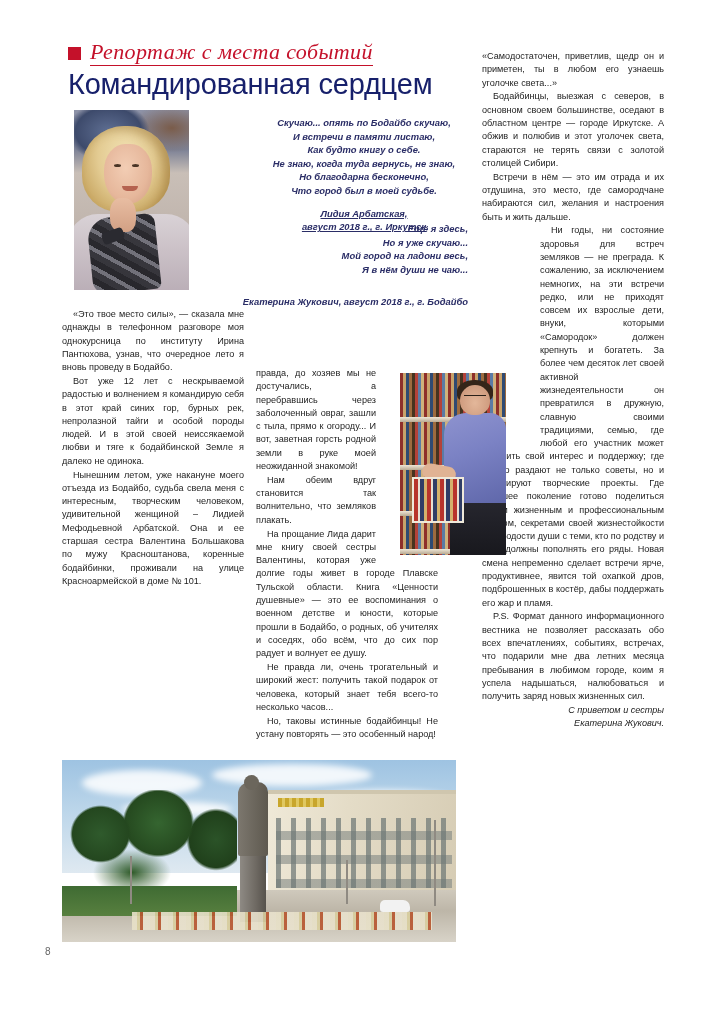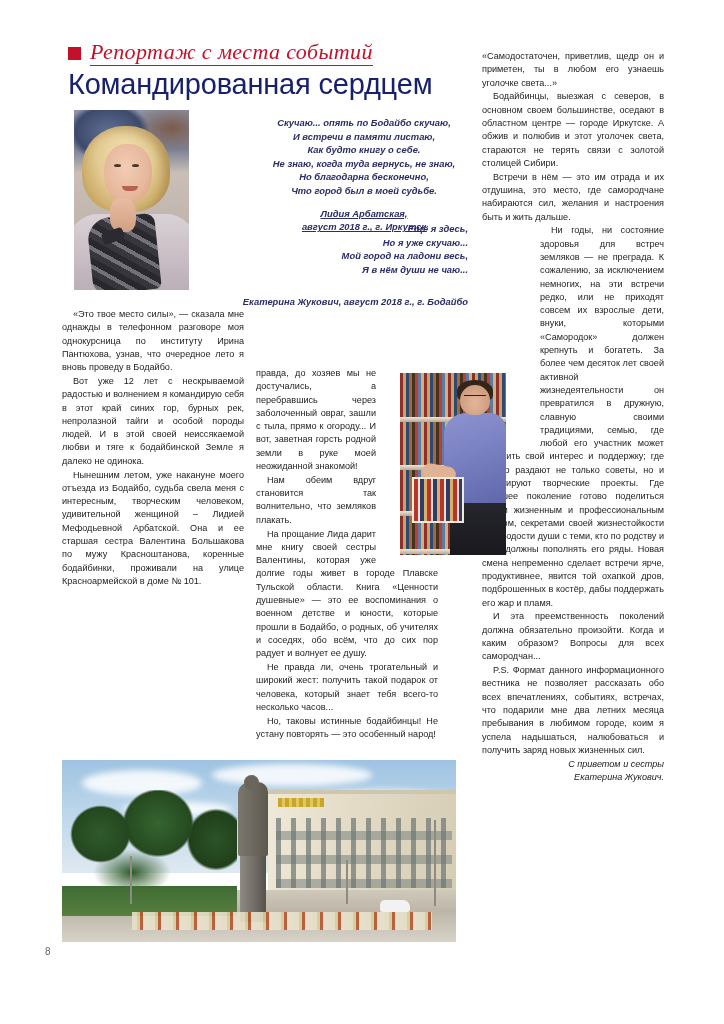--- a/index.html
+++ b/index.html
@@ -430,21 +430,20 @@
 Мой город на ладони весь,
 Я в нём души не чаю...</div>
     <div class="attrib">Екатерина Жукович, август 2018 г., г. Бодайбо</div>
   </div>
 
   <div class="col-right body-text">
     <p class="no-indent">«Самодостаточен, приветлив, щедр он и приметен, ты в любом его узнаешь уголочке света...»</p>
     <p>Бодайбинцы, выезжая с северов, в основном своем большинстве, оседают в областном центре — городе Иркутске. А обжив и полюбив и этот уголочек света, стараются не терять связи с золотой столицей Сибири.</p>
     <p>Встречи в нём — это им отрада и их отдушина, это место, где самородчане набираются сил, желания и настроения быть и жить дальше.</p>
     <p><span class="shim-books-right"></span><span>Ни годы, ни состояние здоровья для встреч земляков — не преграда. К сожалению, за исключением немногих, на эти встречи редко, или не приходят совсем их взрослые дети, внуки, которыми «Самородок» должен крепнуть и богатеть. За более чем десяток лет своей активной жизнедеятельности он превратился в дружную, славную своими традициями, семью, где любой его участник может получить свой интерес и поддержку; где щедро раздают не только советы, но и спонсируют творческие проекты. Где старшее поколение готово поделиться своим жизненным и профессиональным опытом, секретами своей жизнестойкости и молодости души с теми, кто по родству и духу должны пополнять его ряды. Новая смена непременно сделает встречи ярче, продуктивнее, явится той охапкой дров, подброшенных в костёр, дабы поддержать его жар и пламя.</span></p>
-    <p>И эта преемственность поколений должна обязательно произойти. Когда и каким образом? Вопросы для всех самородчан...</p>
     <p>P.S. Формат данного информационного вестника не позволяет рассказать обо всех впечатлениях, событиях, встречах, что подарили мне два летних месяца пребывания в любимом городе, коим я успела надышаться, налюбоваться и получить заряд новых жизненных сил.</p>
     <p class="sign" style="white-space: pre-line;">С приветом и сестры
 Екатерина Жукович.</p>
   </div>
 
   <div class="col-left body-text">
     <p>«Это твое место силы», — сказала мне однажды в телефонном разговоре моя однокурсница по институту Ирина Пантюхова, узнав, что очередное лето я вновь проведу в Бодайбо.</p>
     <p>Вот уже 12 лет с нескрываемой радостью и волнением я командирую себя в этот край синих гор, бурных рек, непролазной тайги и особой породы людей. И в этой своей неиссякаемой любви и тяге к бодайбинской Земле я далеко не одинока.</p>
     <p>Нынешним летом, уже накануне моего отъезда из Бодайбо, судьба свела меня с интересным, творческим человеком, удивительной женщиной – Лидией Мефодьевной Арбатской. Она и ее старшая сестра Валентина Большакова по мужу Красноштанова, коренные бодайбинки, проживали на улице Красноармейской в доме № 101.</p>
   </div>

